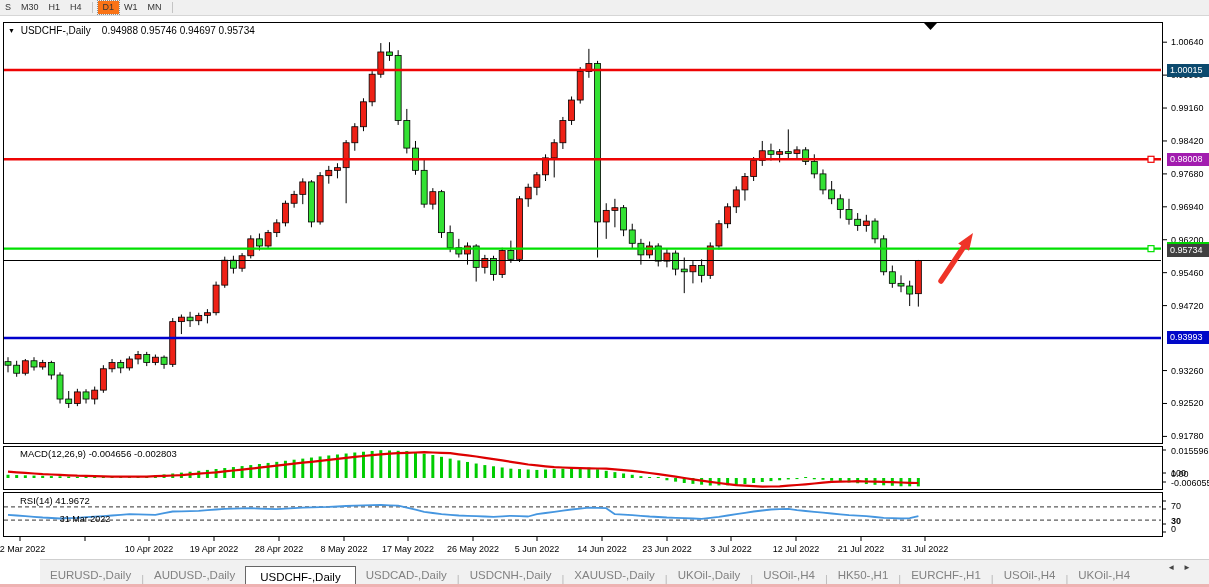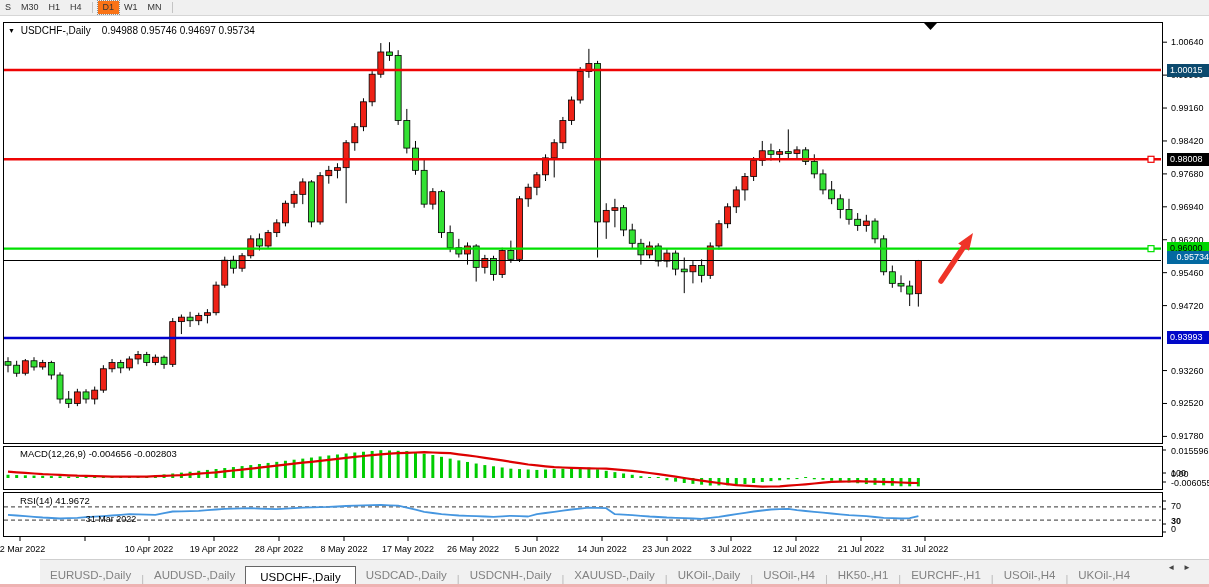--- a/index.html
+++ b/index.html
@@ -444,28 +444,28 @@
       <div class="axis-label" style="top: 398.483px;">0.92520</div>
       <div class="axis-label" style="top: 431.408px;">0.91780</div>
       <div class="axis-label" style="top: 446px;">0.015596</div>
       <div class="axis-label" style="top: 469px;">0.00</div>
       <div class="axis-label" style="top: 478px;">-0.006055</div>
       <div class="axis-label" style="top: 468px; text-align: center;">100</div>
       <div class="axis-label" style="top: 501px;">70</div>
       <div class="axis-label" style="top: 516px; font-weight: bold;">30</div>
       <div class="axis-label" style="top: 524px;">0</div>
       <div class="badge" style="top: 63.5px; background: #0c4a6e; color: rgb(255, 255, 255);">1.00015</div>
-      <div class="badge" style="top: 152.799px; background: #000000; color: rgb(255, 255, 255);">0.98008</div>
+      <div class="badge" style="top: 152.799px; background: #a21caf; color: rgb(255, 255, 255);">0.98008</div>
       <div class="badge" style="top: 242.143px; background: rgb(0, 214, 0); color: rgb(0, 0, 0);">0.96000</div>
-      <div class="badge" style="top: 251px; background: #0369a1; color: rgb(255, 255, 255); text-align: right;">0.95734</div>
+      <div class="badge" style="top: 244px; background: #404040; color: rgb(255, 255, 255);">0.95734</div>
       <div class="badge" style="top: 331.443px; background: rgb(0, 8, 200); color: rgb(255, 255, 255);">0.93993</div>
     </div>
   <div id="date-axis">
       <div class="date-label" style="left: 20px; top: 544px;">22 Mar 2022</div>
-      <div class="date-label" style="left: 85px; top: 514px; margin-left: 26px;">31 Mar 2022</div>
+      <div class="date-label" style="left: 85px; top: 514px;">31 Mar 2022</div>
       <div class="date-label" style="left: 149px; top: 544px;">10 Apr 2022</div>
       <div class="date-label" style="left: 214px; top: 544px;">19 Apr 2022</div>
       <div class="date-label" style="left: 279px; top: 544px;">28 Apr 2022</div>
       <div class="date-label" style="left: 344px; top: 544px;">8 May 2022</div>
       <div class="date-label" style="left: 408px; top: 544px;">17 May 2022</div>
       <div class="date-label" style="left: 473px; top: 544px;">26 May 2022</div>
       <div class="date-label" style="left: 537px; top: 544px;">5 Jun 2022</div>
       <div class="date-label" style="left: 602px; top: 544px;">14 Jun 2022</div>
       <div class="date-label" style="left: 667px; top: 544px;">23 Jun 2022</div>
       <div class="date-label" style="left: 731px; top: 544px;">3 Jul 2022</div>

